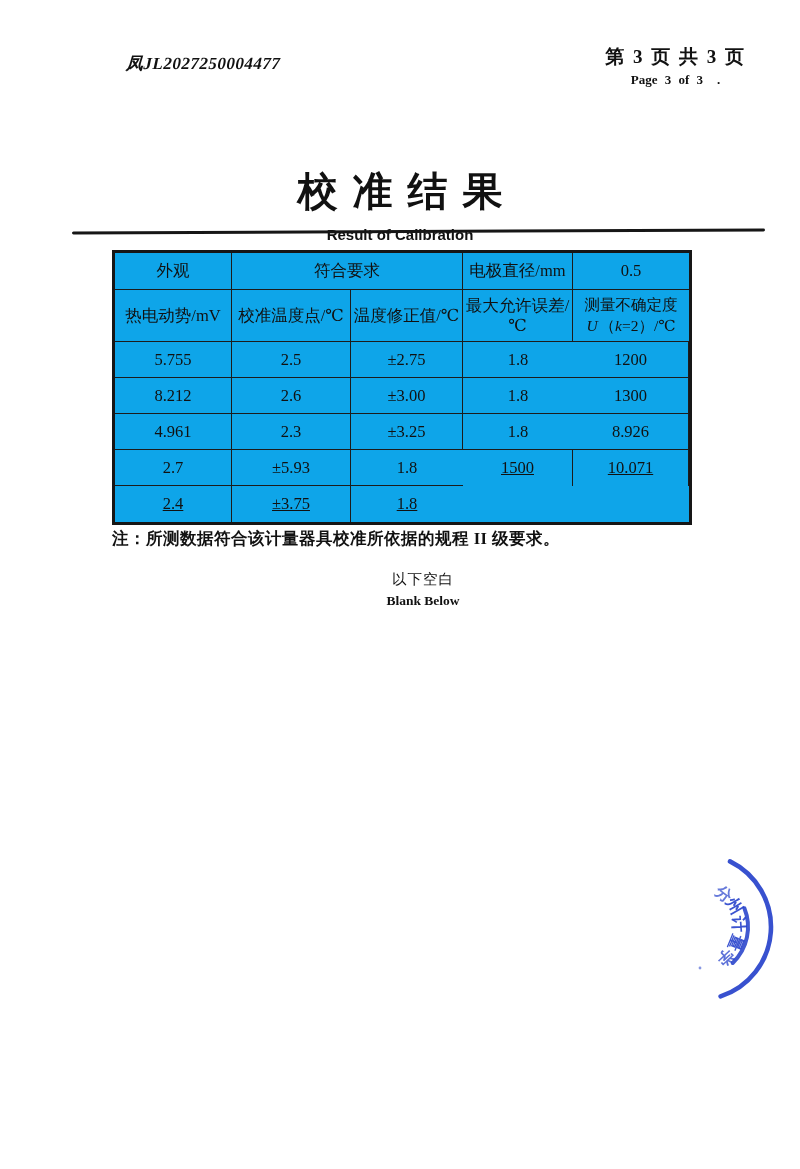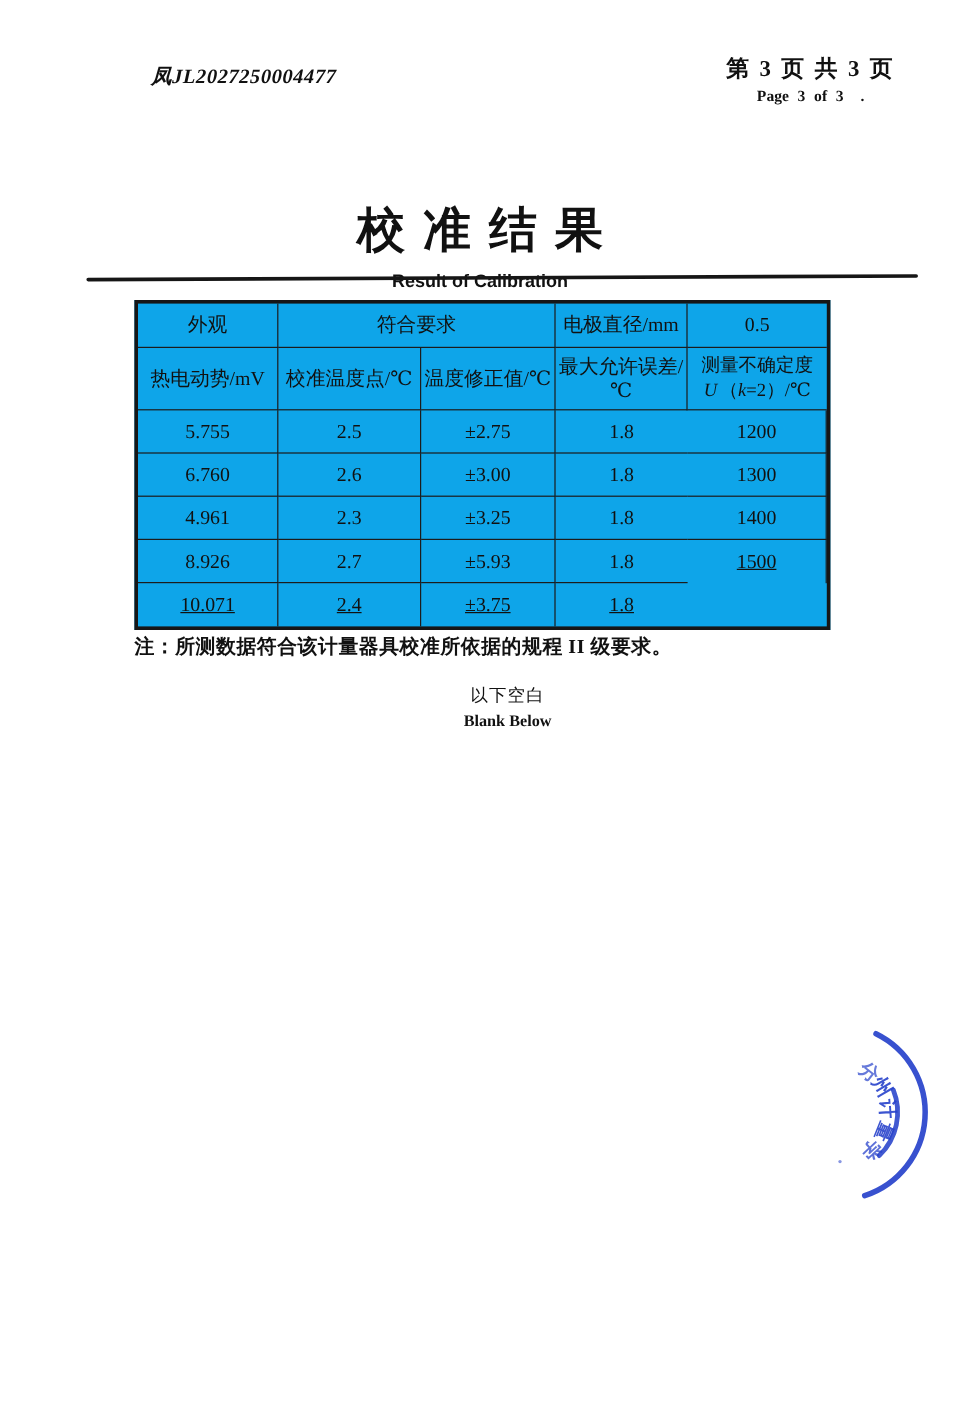--- a/index.html
+++ b/index.html
@@ -172,32 +172,31 @@
         <span class="l2"><span class="it u-sp">U</span><span>（</span><span class="it">k</span><span>=2）/℃</span></span>
       </span>
     </div>
 
     <div class="cell">5.755</div>
     <div class="cell">2.5</div>
     <div class="cell">±2.75</div>
     <div class="cell c5">1.8</div>
 
     <div class="cell">1200</div>
-    <div class="cell">6.760</div>
+    <div class="cell">8.212</div>
     <div class="cell">2.6</div>
     <div class="cell">±3.00</div>
     <div class="cell c5">1.8</div>
 
     <div class="cell">1300</div>
     <div class="cell">4.961</div>
     <div class="cell">2.3</div>
     <div class="cell">±3.25</div>
     <div class="cell c5">1.8</div>
 
-    <div class="cell">1400</div>
     <div class="cell">8.926</div>
     <div class="cell">2.7</div>
     <div class="cell">±5.93</div>
     <div class="cell c5">1.8</div>
 
     <div class="cell last">1500</div>
     <div class="cell last">10.071</div>
     <div class="cell last">2.4</div>
     <div class="cell last">±3.75</div>
     <div class="cell c5 last">1.8</div>

